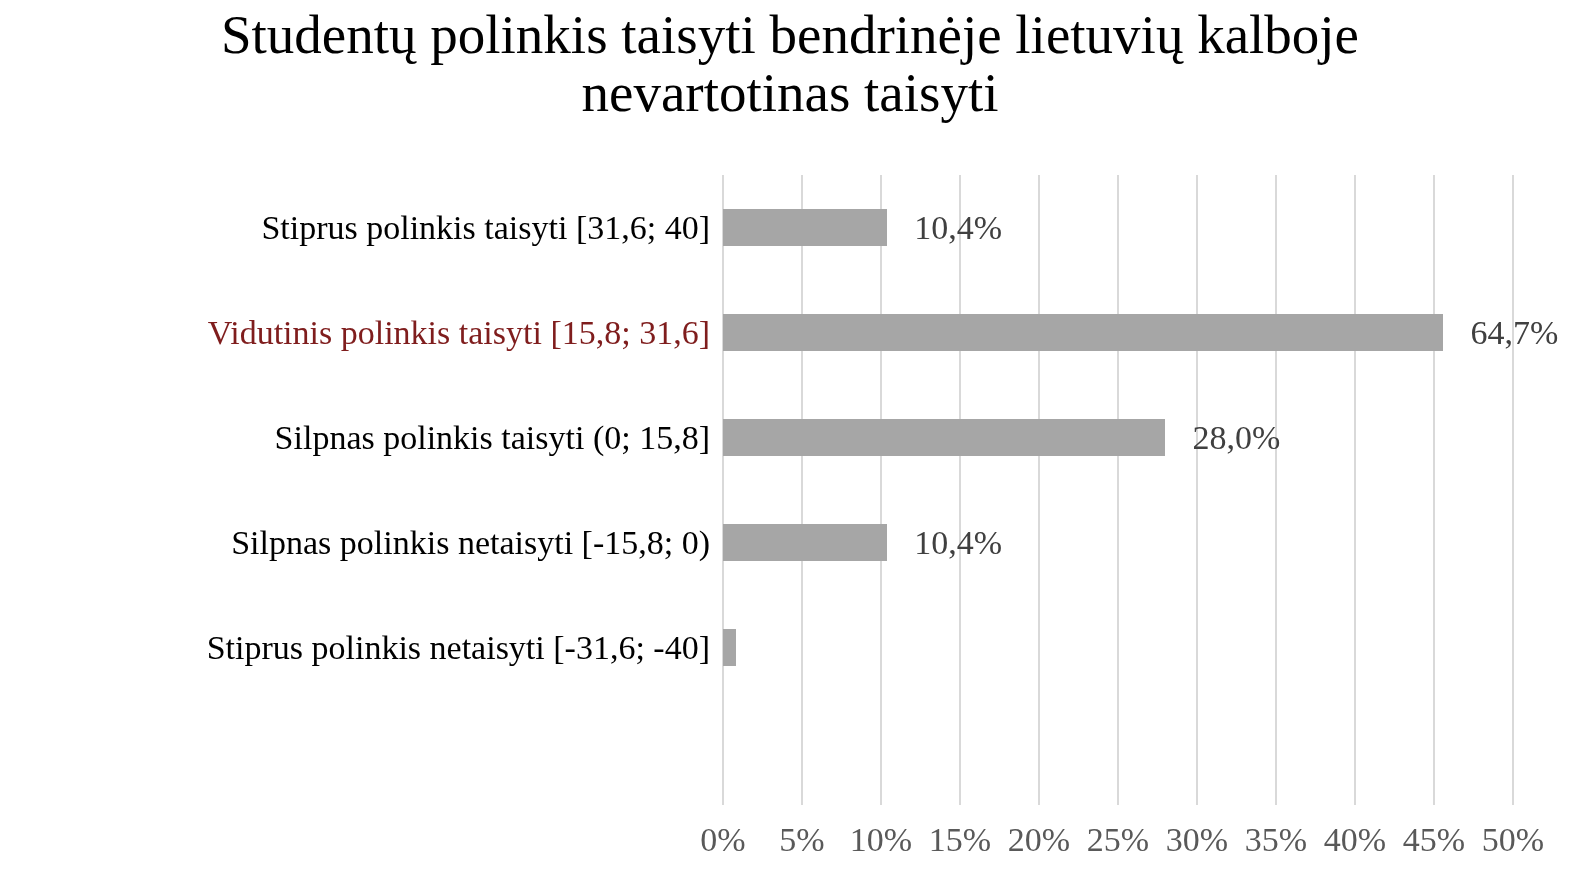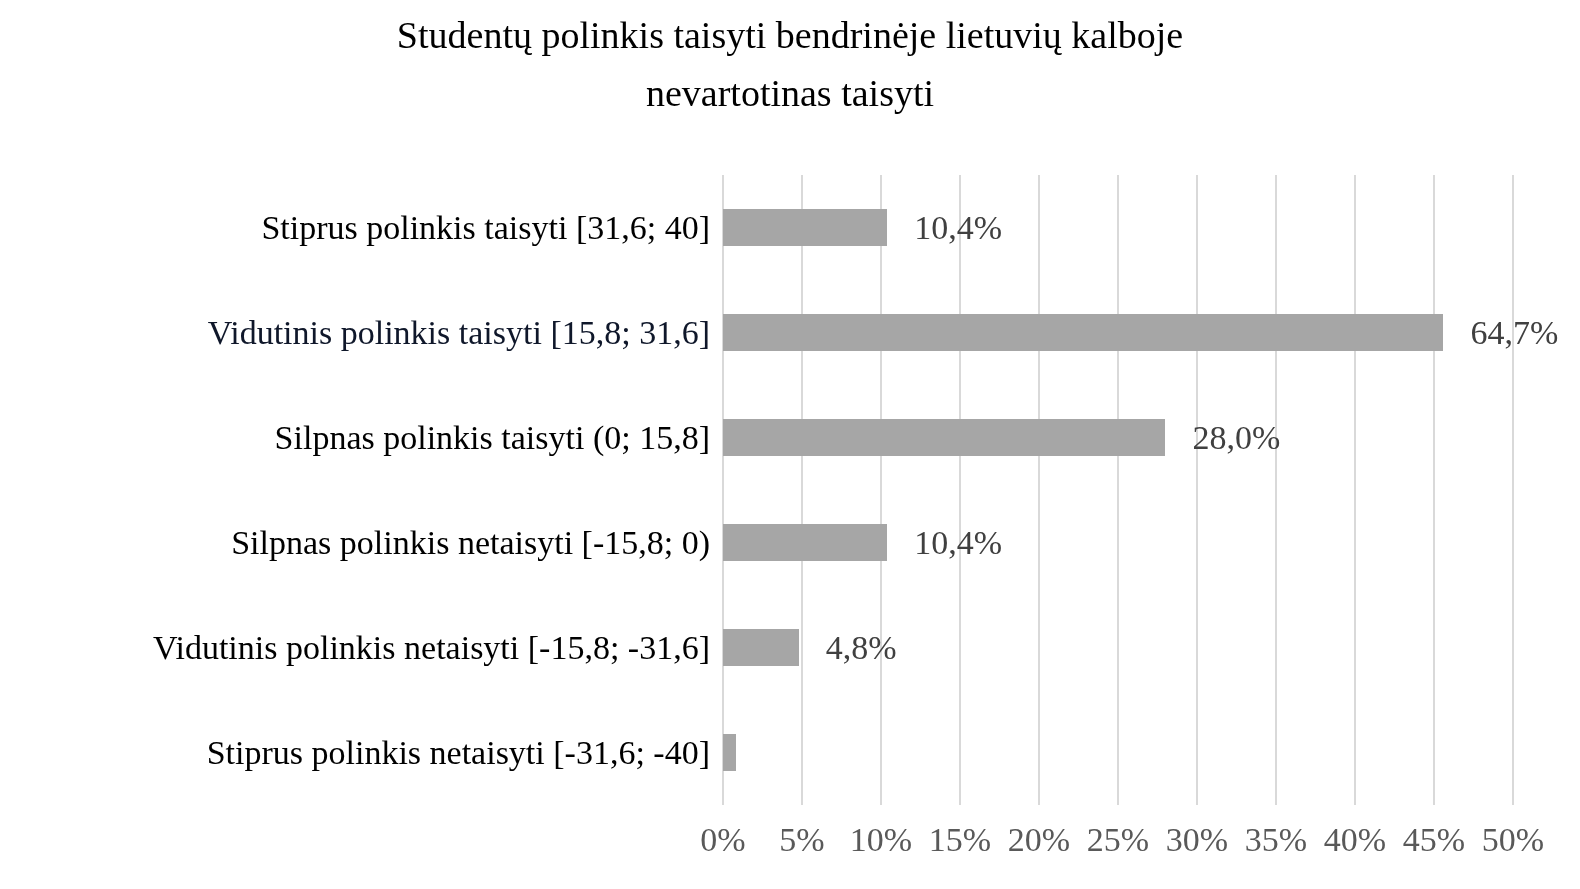--- a/index.html
+++ b/index.html
@@ -10,21 +10,21 @@
     background: #ffffff;
     font-family: "Liberation Serif", "DejaVu Serif", serif;
     overflow: hidden;
   }
   .title {
     position: absolute;
     top: 6px;
     left: 0;
     width: 100%;
     text-align: center;
-    font-size: 38px;
+    font-size: 55px;
     line-height: 58px;
     color: #000000;
   }
   
   .plot {
     position: absolute;
     left: 723px;
     top: 175px;
     width: 790px;
     height: 630px;
@@ -115,21 +115,21 @@
   <div class="chart-body" id="rows">
   <div class="row">
     <div class="cat" style="color: rgb(0, 0, 0);">Stiprus polinkis taisyti [31,6; 40]</div>
     <div class="bar-area">
       <div class="bar" style="width: 20.8%; background: rgb(166, 166, 166);"></div>
       <div class="val" style="left: calc(20.8% + 27px); color: rgb(64, 64, 64);">10,4%</div>
     </div>
   </div>
 
   <div class="row">
-    <div class="cat" style="color: #0f172a; text-align: right;">Vidutinis polinkis taisyti [15,8; 31,6]</div>
+    <div class="cat" style="color: #7f1d1d; text-align: right;">Vidutinis polinkis taisyti [15,8; 31,6]</div>
     <div class="bar-area">
       <div class="bar" style="width: 91.2%; background: rgb(166, 166, 166);"></div>
       <div class="val" style="left: calc(91.2% + 27px); color: rgb(64, 64, 64);">64,7%</div>
     </div>
   </div>
 
   <div class="row">
     <div class="cat" style="color: rgb(0, 0, 0);">Silpnas polinkis taisyti (0; 15,8]</div>
     <div class="bar-area">
       <div class="bar" style="width: 56%; background: rgb(166, 166, 166);"></div>
@@ -138,27 +138,20 @@
   </div>
 
   <div class="row">
     <div class="cat" style="color: rgb(0, 0, 0);">Silpnas polinkis netaisyti [-15,8; 0)</div>
     <div class="bar-area">
       <div class="bar" style="width: 20.8%; background: rgb(166, 166, 166);"></div>
       <div class="val" style="left: calc(20.8% + 27px); color: rgb(64, 64, 64);">10,4%</div>
     </div>
   </div>
 
-  <div class="row">
-    <div class="cat" style="color: rgb(0, 0, 0);">Vidutinis polinkis netaisyti [-15,8; -31,6]</div>
-    <div class="bar-area">
-      <div class="bar" style="width: 9.6%; background: rgb(166, 166, 166);"></div>
-      <div class="val" style="left: calc(9.6% + 27px); color: rgb(64, 64, 64);">4,8%</div>
-    </div>
-  </div>
 
   <div class="row">
     <div class="cat" style="color: rgb(0, 0, 0);">Stiprus polinkis netaisyti [-31,6; -40]</div>
     <div class="bar-area">
       <div class="bar" style="width: 1.6%; background: rgb(166, 166, 166);"></div>
     </div>
   </div>
 </div>
   <div class="x-axis" id="xaxis">
       <div class="tick" style="left: 0%; color: rgb(89, 89, 89);">0%</div>

